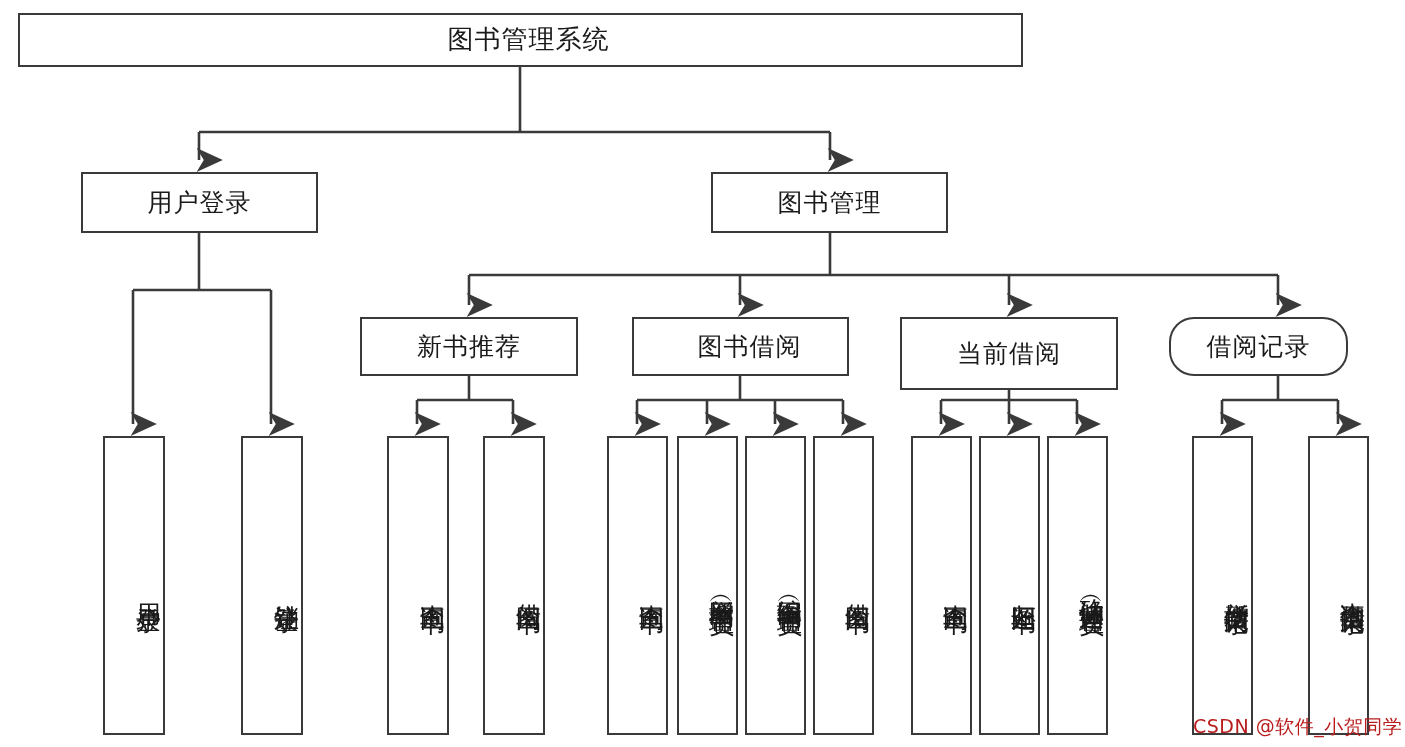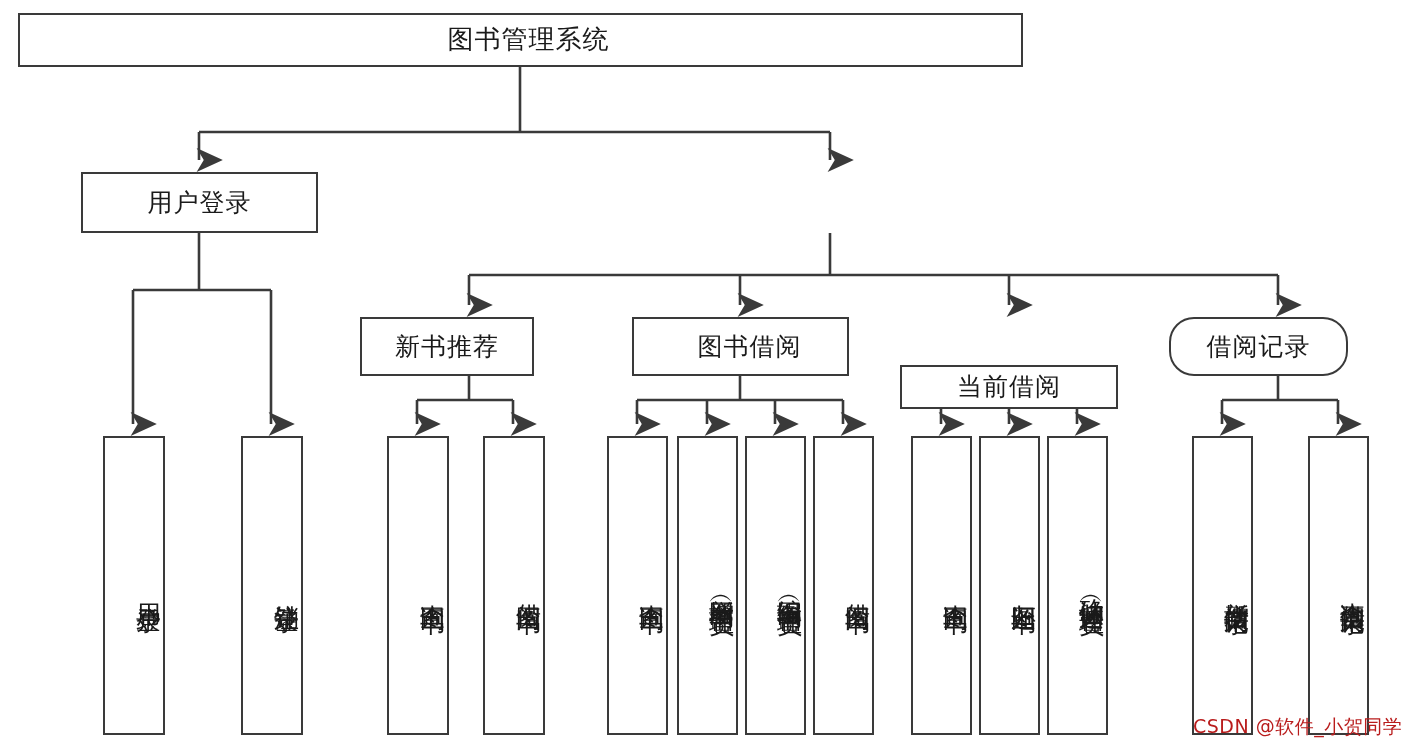--- a/index.html
+++ b/index.html
@@ -117,26 +117,27 @@
       <path d="M 1222 400 L 1338 400"></path>
       <path d="M 1222 400 L 1222 424" marker-end="url(#arrow)"></path>
       <path d="M 1338 400 L 1338 424" marker-end="url(#arrow)"></path>
     </g>
   </svg>
 
   <div class="node node-h node-root" style="left:18px; top:13px; width:1005px; height:54px;padding-left:16px;">图书管理系统</div>
 
   <div class="node node-h" style="left:81px; top:172px; width:237px; height:61px;">用户登录</div>
 
+  <div class="node node-h" style="left:711px; top:172px; width:237px; height:61px;">图书管理</div>
 
-  <div class="node node-h" style="left:360px; top:317px; width:174px; height:59px;">新书推荐</div>
+  <div class="node node-h" style="left:360px; top:317px; width:218px; height:59px;">新书推荐</div>
 
   <div class="node node-h" style="left:632px; top:317px; width:217px; height:59px;padding-left:18px;">图书借阅</div>
 
-  <div class="node node-h" style="left:900px; top:317px; width:218px; height:44px;margin-top:48px;">当前借阅</div>
+  <div class="node node-h" style="left:900px; top:317px; width:218px; height:73px;">当前借阅</div>
 
   <div class="node node-h" style="left:1169px; top:317px; width:179px; height:59px;border-radius:25px;">借阅记录</div>
 
   <div class="node node-v" style="left:103px; top:436px; width:62px; height:299px;">用户登录</div>
 
   <div class="node node-v" style="left:241px; top:436px; width:62px; height:299px;">注销登录</div>
 
   <div class="node node-v" style="left:387px; top:436px; width:62px; height:299px;">查询图书</div>
 
   <div class="node node-v" style="left:483px; top:436px; width:62px; height:299px;">借阅图书</div>

